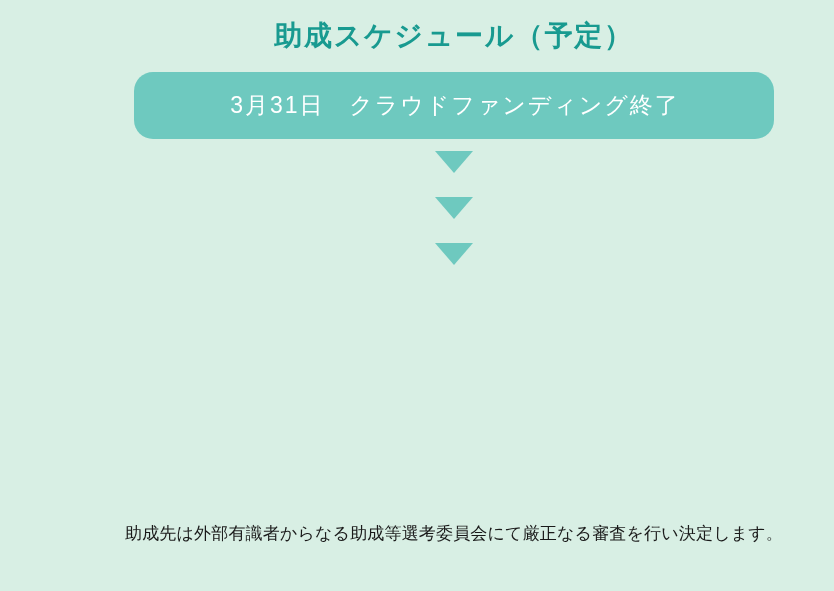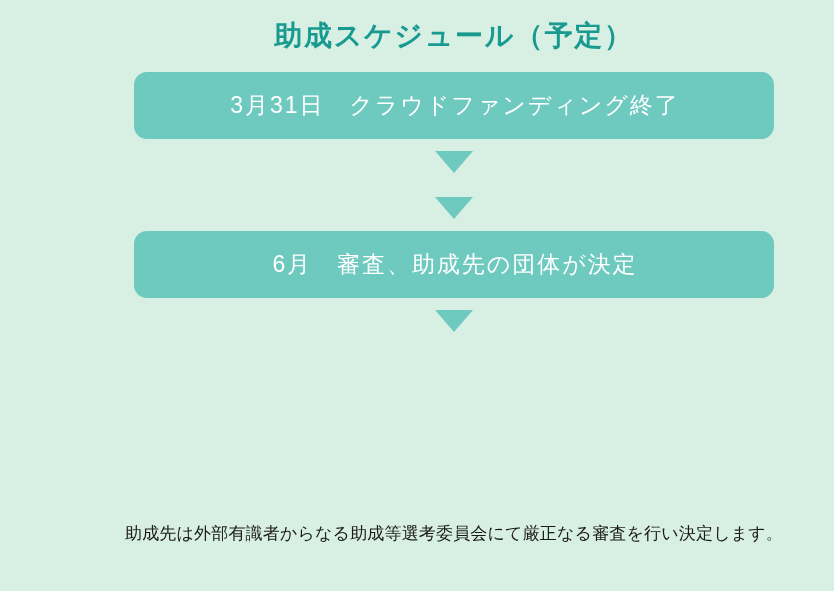--- a/index.html
+++ b/index.html
@@ -44,21 +44,21 @@
     display: flex;
     flex-direction: column;
     align-items: center;
   }
 
   .step-box {
     width: 640px;
     height: 67px;
     box-sizing: border-box;
     background: #6ec9bf;
-    border-radius: 13px;
+    border-radius: 19px;
     display: flex;
     align-items: center;
     justify-content: center;
     color: #ffffff;
     font-size: 23px;
     font-weight: normal;
     letter-spacing: 0.085em;
     white-space: nowrap;
     text-indent: 0.085em;
   }
@@ -110,23 +110,20 @@
 
     <div class="connector">
       <div class="arrow-down"></div>
     </div>
 
 
     <div class="connector">
       <div class="arrow-down"></div>
     </div>
 
-    <div class="step-box">
-      <span>6月　審査、助成先の団体が決定</span>
-    </div>
 
     <div class="connector">
       <div class="arrow-down"></div>
     </div>
 
 
   </div>
 
   <p class="footnote">助成先は外部有識者からなる助成等選考委員会にて厳正なる審査を行い決定します。</p>
 

